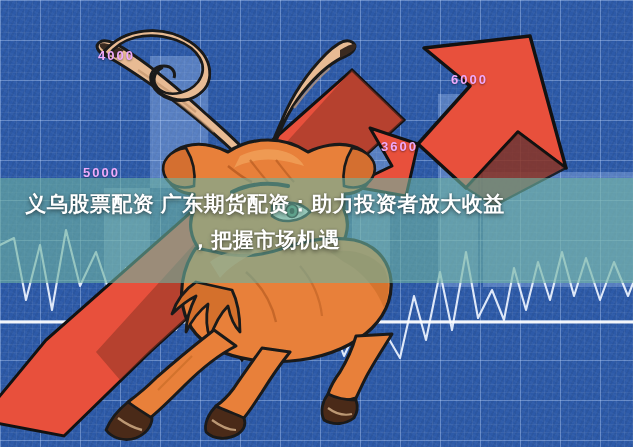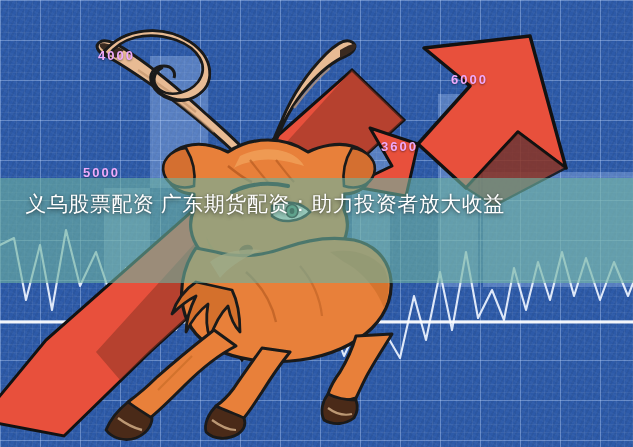--- a/index.html
+++ b/index.html
@@ -86,21 +86,21 @@
   
   .headline {
     position: absolute;
     left: 0;
     top: 186px;
     width: 530px;
     text-align: center;
     color: #ffffff;
     font-size: 21px;
     line-height: 36px;
-    font-weight: 400;
+    font-weight: 700;
     letter-spacing: .5px;
     text-shadow: 0 2px 4px rgba(0,0,0,0.45), 0 0 2px rgba(0,0,0,0.35);
     pointer-events: none;
   }
   .headline .l1 { display: block; }
   .headline .l2 { display: block; }
 </style>
 </head>
 <body>
 
@@ -279,15 +279,16 @@
       <div class="vallabel" style="left: 98px; top: 48px;">4000</div>
       <div class="vallabel" style="left: 451px; top: 72px;">6000</div>
       <div class="vallabel" style="left: 381px; top: 106px; margin-top: 33px;">3600</div>
       <div class="vallabel" style="left: 83px; top: 165px;">5000</div>
     </div>
 
   <div class="band"></div>
 
   <div class="headline">
     <span class="l1">义乌股票配资 广东期货配资：助力投资者放大收益</span>
+    <span class="l2">，把握市场机遇</span>
   </div>
 
 </div>
 
 </body></html>

